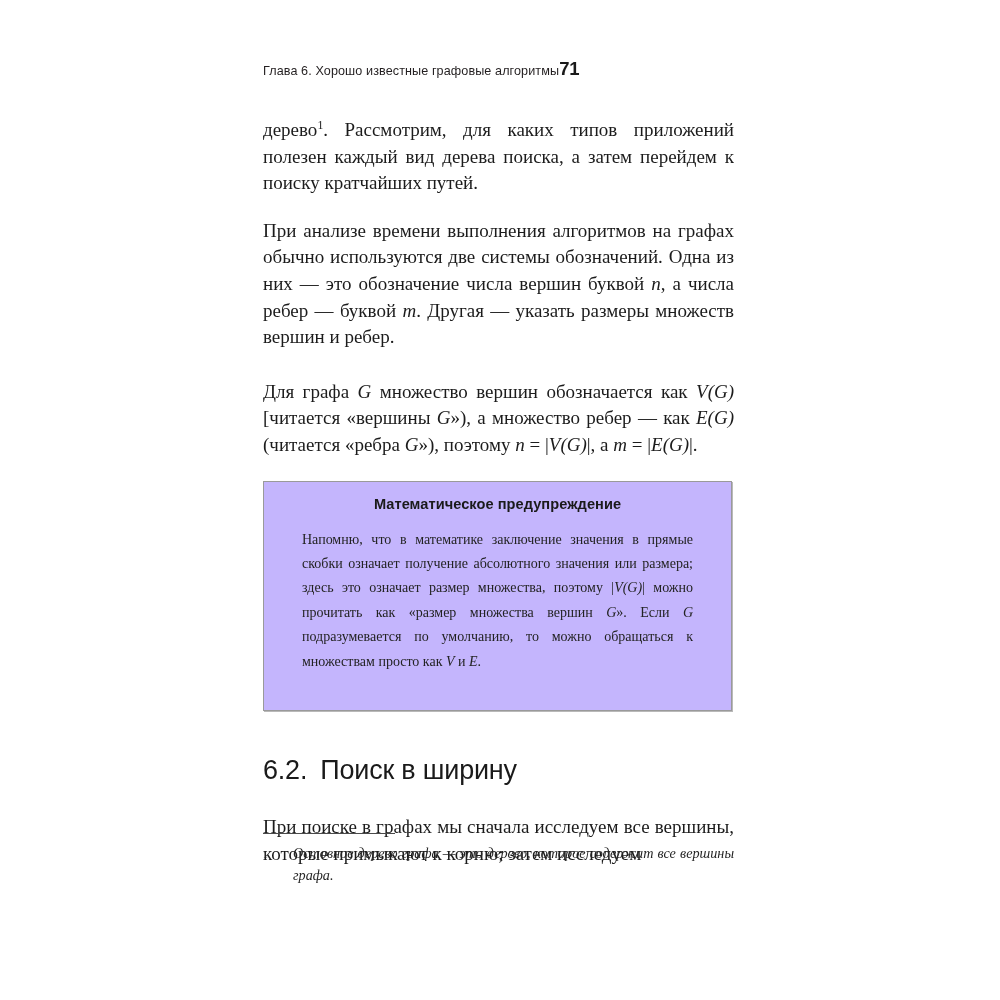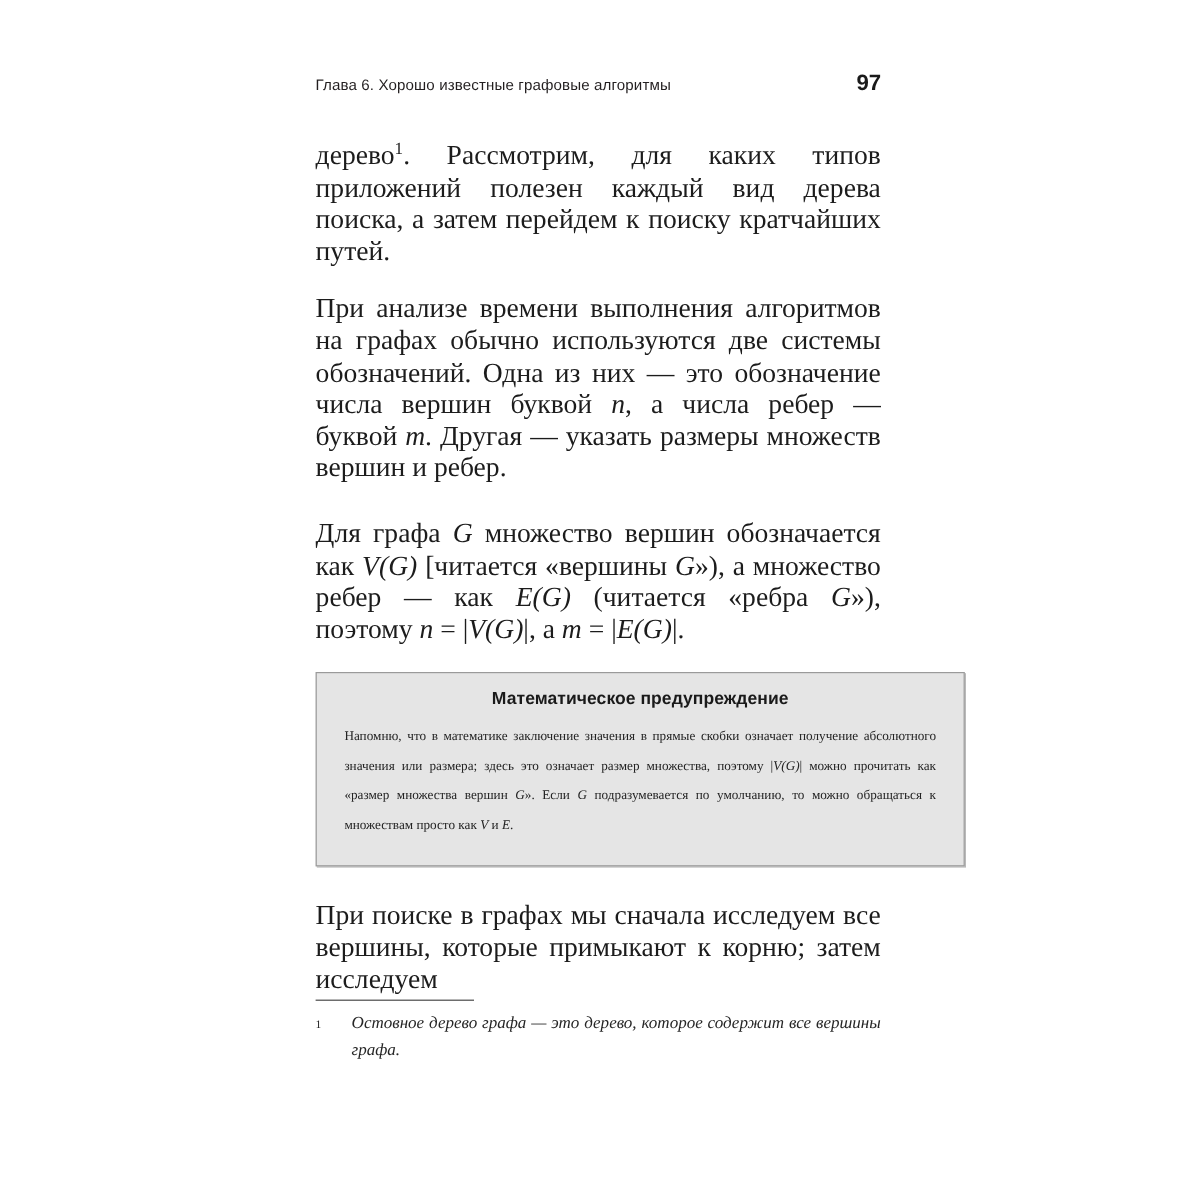--- a/index.html
+++ b/index.html
@@ -26,21 +26,21 @@
     position: absolute;
     left: 263px;
     top: 58px;
     width: 471px;
   }
 
   
   .runhead {
     display: flex;
     align-items: baseline;
-    justify-content: space-between;
+    justify-content: flex-start;
     font-family: "Liberation Sans", sans-serif;
     height: 22px;
   }
   .runhead-title {
     font-size: 12.6px;
     color: #231f20;
     letter-spacing: 0.1px;
     white-space: nowrap;
   }
   .runhead-page {
@@ -49,57 +49,57 @@
     color: #1a1a1a;
     letter-spacing: -0.2px;
   }
 
   
   .body-block {
     margin-top: 37px;
   }
   p.para {
     margin: 0 0 21px 0;
-    font-size: 23px;
+    font-size: 19px;
     line-height: 26.6px;
     text-align: justify;
     text-justify: inter-word;
     color: #1c1c1c;
     hyphens: manual;
   }
   p.para:last-child { margin-bottom: 0; margin-top: 28px; }
   .it { font-style: italic; }
   sup.fn {
     font-size: 0.62em;
     vertical-align: super;
     line-height: 0;
   }
 
   
   .callout {
     margin-top: 22px;
-    width: 541px;
+    width: 469px;
     box-sizing: border-box;
-    background: #e5e5e5;
+    background: #c4b5fd;
     border: 1px solid #9a9a9a;
     box-shadow: 1px 1px 0 0 #b9b9b9;
     padding: 14px 22px 20px 22px;
   }
   .callout-title {
     font-family: "Liberation Sans", sans-serif;
     font-weight: bold;
     font-size: 14.6px;
     text-align: center;
     color: #1a1a1a;
     margin: 0 0 11px 0;
     letter-spacing: 0.05px;
   }
   .callout-body {
-    margin: 1px;
-    font-size: 11px;
+    margin: 16px;
+    font-size: 14px;
     line-height: 24.4px;
     text-align: justify;
     color: #232323;
   }
 
   
   h2.section {
     font-family: "Liberation Sans", sans-serif;
     font-weight: normal;
     font-size: 27px;
@@ -143,21 +143,21 @@
 </style>
 </head>
 <body>
 
 <div class="page">
 
   <div class="content">
 
     <div class="runhead">
       <span class="runhead-title">Глава 6. Хорошо известные графовые алгоритмы</span>
-      <span class="runhead-page">97</span>
+      <span class="runhead-page">71</span>
     </div>
 
     <div class="body-block">
 
       <p class="para">
         <span>дерево</span><sup class="fn">1</sup><span>. Рассмотрим, для каких типов приложений полезен каждый вид дерева поиска, а затем перейдем к поиску кратчайших путей.</span>
       </p>
 
       <p class="para">
         <span>При анализе времени выполнения алгоритмов на графах обычно используются две системы обозначений. Одна из них — это обозначение числа вершин буквой </span><span class="it">n</span><span>, а числа ребер — буквой </span><span class="it">m</span><span>. Другая — указать размеры множеств вершин и ребер.</span>
@@ -168,20 +168,23 @@
       </p>
     </div>
 
     <div class="callout">
       <div class="callout-title">Математическое предупреждение</div>
       <p class="callout-body">
         <span>Напомню, что в математике заключение значения в прямые скобки означает получение абсолютного значения или размера; здесь это означает размер множества, поэтому |</span><span class="it">V(G)</span><span>| можно прочитать как «размер множества вершин </span><span class="it">G</span><span>». Если </span><span class="it">G</span><span> подразумевается по умолчанию, то можно обращаться к множествам просто как </span><span class="it">V</span><span> и </span><span class="it">E</span><span>.</span>
       </p>
     </div>
 
+    <h2 class="section">
+      <span class="num">6.2.</span><span>Поиск в ширину</span>
+    </h2>
 
     <p class="para">При поиске в графах мы сначала исследуем все вершины, которые примыкают к корню; затем исследуем</p>
 
   </div>
 
   <div class="footnote-zone">
     <div class="footnote-rule"></div>
     <div class="footnote">
       <span class="footnote-marker">1</span>
       <span class="footnote-text">Остовное дерево графа — это дерево, которое содержит все вершины графа.</span>

